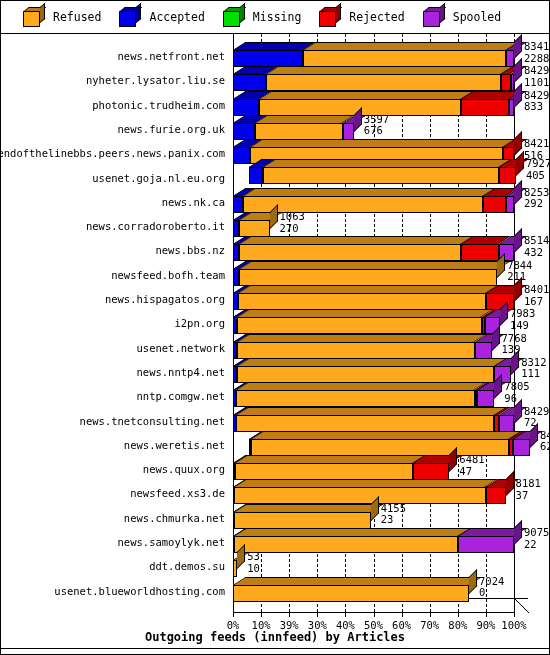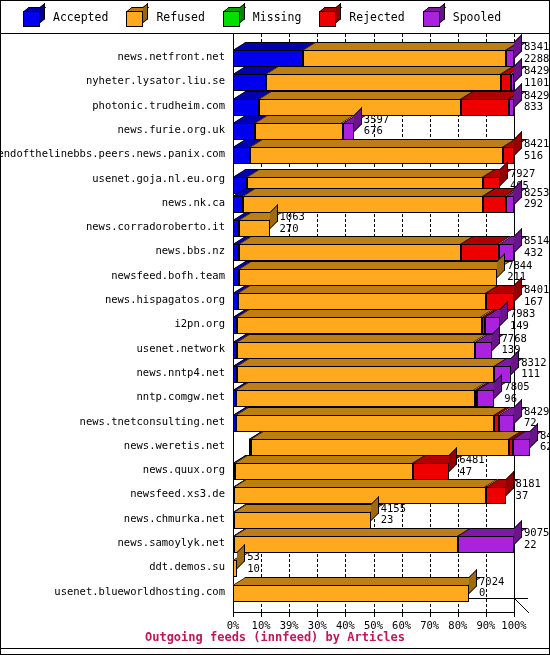--- a/index.html
+++ b/index.html
@@ -35,45 +35,45 @@
   .seg{position:absolute;top:0;height:17px;border:1px solid #000;box-sizing:border-box;}
   .seg-top{position:absolute;height:8px;border:1px solid #000;border-bottom:none;box-sizing:border-box;
            transform:skewX(-58deg);transform-origin:left bottom;}
   .seg-side{position:absolute;width:8px;height:17px;border:1px solid #000;border-left:none;box-sizing:border-box;
             transform:skewY(-45deg);transform-origin:left bottom;}
   .vals{position:absolute;font-size:10.5px;color:#000;white-space:nowrap;line-height:11.5px;}
   
   #xaxis{position:absolute;left:0;top:578px;width:548px;height:40px;}
   .xtick{position:absolute;top:0;width:0;height:5px;border-left:1px solid #000;}
   .xtlabel{position:absolute;top:7px;font-size:10.5px;color:#000;transform:translateX(-50%);white-space:nowrap;}
-  #chart-title{position:absolute;left:0;top:630px;width:550px;text-align:center;font-size:12px;font-weight:bold;color:#be185d;}
+  #chart-title{position:absolute;left:0;top:630px;width:550px;text-align:center;font-size:12px;font-weight:bold;color:#000000;}
   #bottom-rule{position:absolute;left:1px;top:648px;width:548px;height:0;border-top:1px solid #000;}
 </style>
 </head>
 <body>
 
 <div id="page">
   <div id="outer-frame"></div>
 
   <div id="legend">
       <div class="legend-item">
         <span class="lg-cube">
+          <span class="top" style="background: rgb(184, 122, 22);"></span>
+          <span class="side" style="background: rgb(153, 102, 18);"></span>
+          <span class="face" style="background: rgb(255, 170, 30);"></span>
+        </span>
+        <span class="lg-label">Refused</span>
+      </div>
+      <div class="legend-item">
+        <span class="lg-cube">
           <span class="top" style="background: rgb(0, 0, 171);"></span>
           <span class="side" style="background: rgb(0, 0, 143);"></span>
           <span class="face" style="background: rgb(0, 0, 238);"></span>
         </span>
         <span class="lg-label">Accepted</span>
-      </div>
-      <div class="legend-item">
-        <span class="lg-cube">
-          <span class="top" style="background: rgb(184, 122, 22);"></span>
-          <span class="side" style="background: rgb(153, 102, 18);"></span>
-          <span class="face" style="background: rgb(255, 170, 30);"></span>
-        </span>
-        <span class="lg-label">Refused</span>
       </div>
       <div class="legend-item">
         <span class="lg-cube">
           <span class="top" style="background: rgb(0, 161, 0);"></span>
           <span class="side" style="background: rgb(0, 134, 0);"></span>
           <span class="face" style="background: rgb(0, 224, 0);"></span>
         </span>
         <span class="lg-label">Missing</span>
       </div>
       <div class="legend-item">
@@ -212,21 +212,21 @@
             <div class="seg" title="Accepted" style="left: 0px; width: 16.86px; background: rgb(0, 0, 238);"></div>
             <div class="seg" title="Refused" style="left: 16.86px; width: 253.462px; background: rgb(255, 170, 30);"></div>
             <div class="seg" title="Rejected" style="left: 270.322px; width: 10.678px; background: rgb(238, 0, 0);"></div>
             <div class="seg-side" style="left: 281px; top: -8px; background: rgb(148, 0, 0);"></div>
           </div>
           <div class="vals" style="left: 291px; top: -1px;">
             <div>8421</div>
             <div>516</div>
           </div>
         </div>
-        <div class="row" style="top: 135px; width: 281px;">
+        <div class="row" style="top: 125px; width: 281px; margin-left: 16px;">
           <div class="bar" style="width: 281px;">
             <div class="seg-top" style="left: 0px; top: -8px; width: 14.331px; background: rgb(0, 0, 176);"></div>
             <div class="seg-top" style="left: 14.331px; top: -8px; width: 236.04px; background: rgb(189, 126, 22);"></div>
             <div class="seg-top" style="left: 250.371px; top: -8px; width: 16.579px; background: rgb(176, 0, 0);"></div>
             <div class="seg" title="Accepted" style="left: 0px; width: 14.331px; background: rgb(0, 0, 238);"></div>
             <div class="seg" title="Refused" style="left: 14.331px; width: 236.04px; background: rgb(255, 170, 30);"></div>
             <div class="seg" title="Rejected" style="left: 250.371px; width: 16.579px; background: rgb(238, 0, 0);"></div>
             <div class="seg-side" style="left: 266.95px; top: -8px; background: rgb(148, 0, 0);"></div>
           </div>
           <div class="vals" style="left: 276.95px; top: -1px;">

